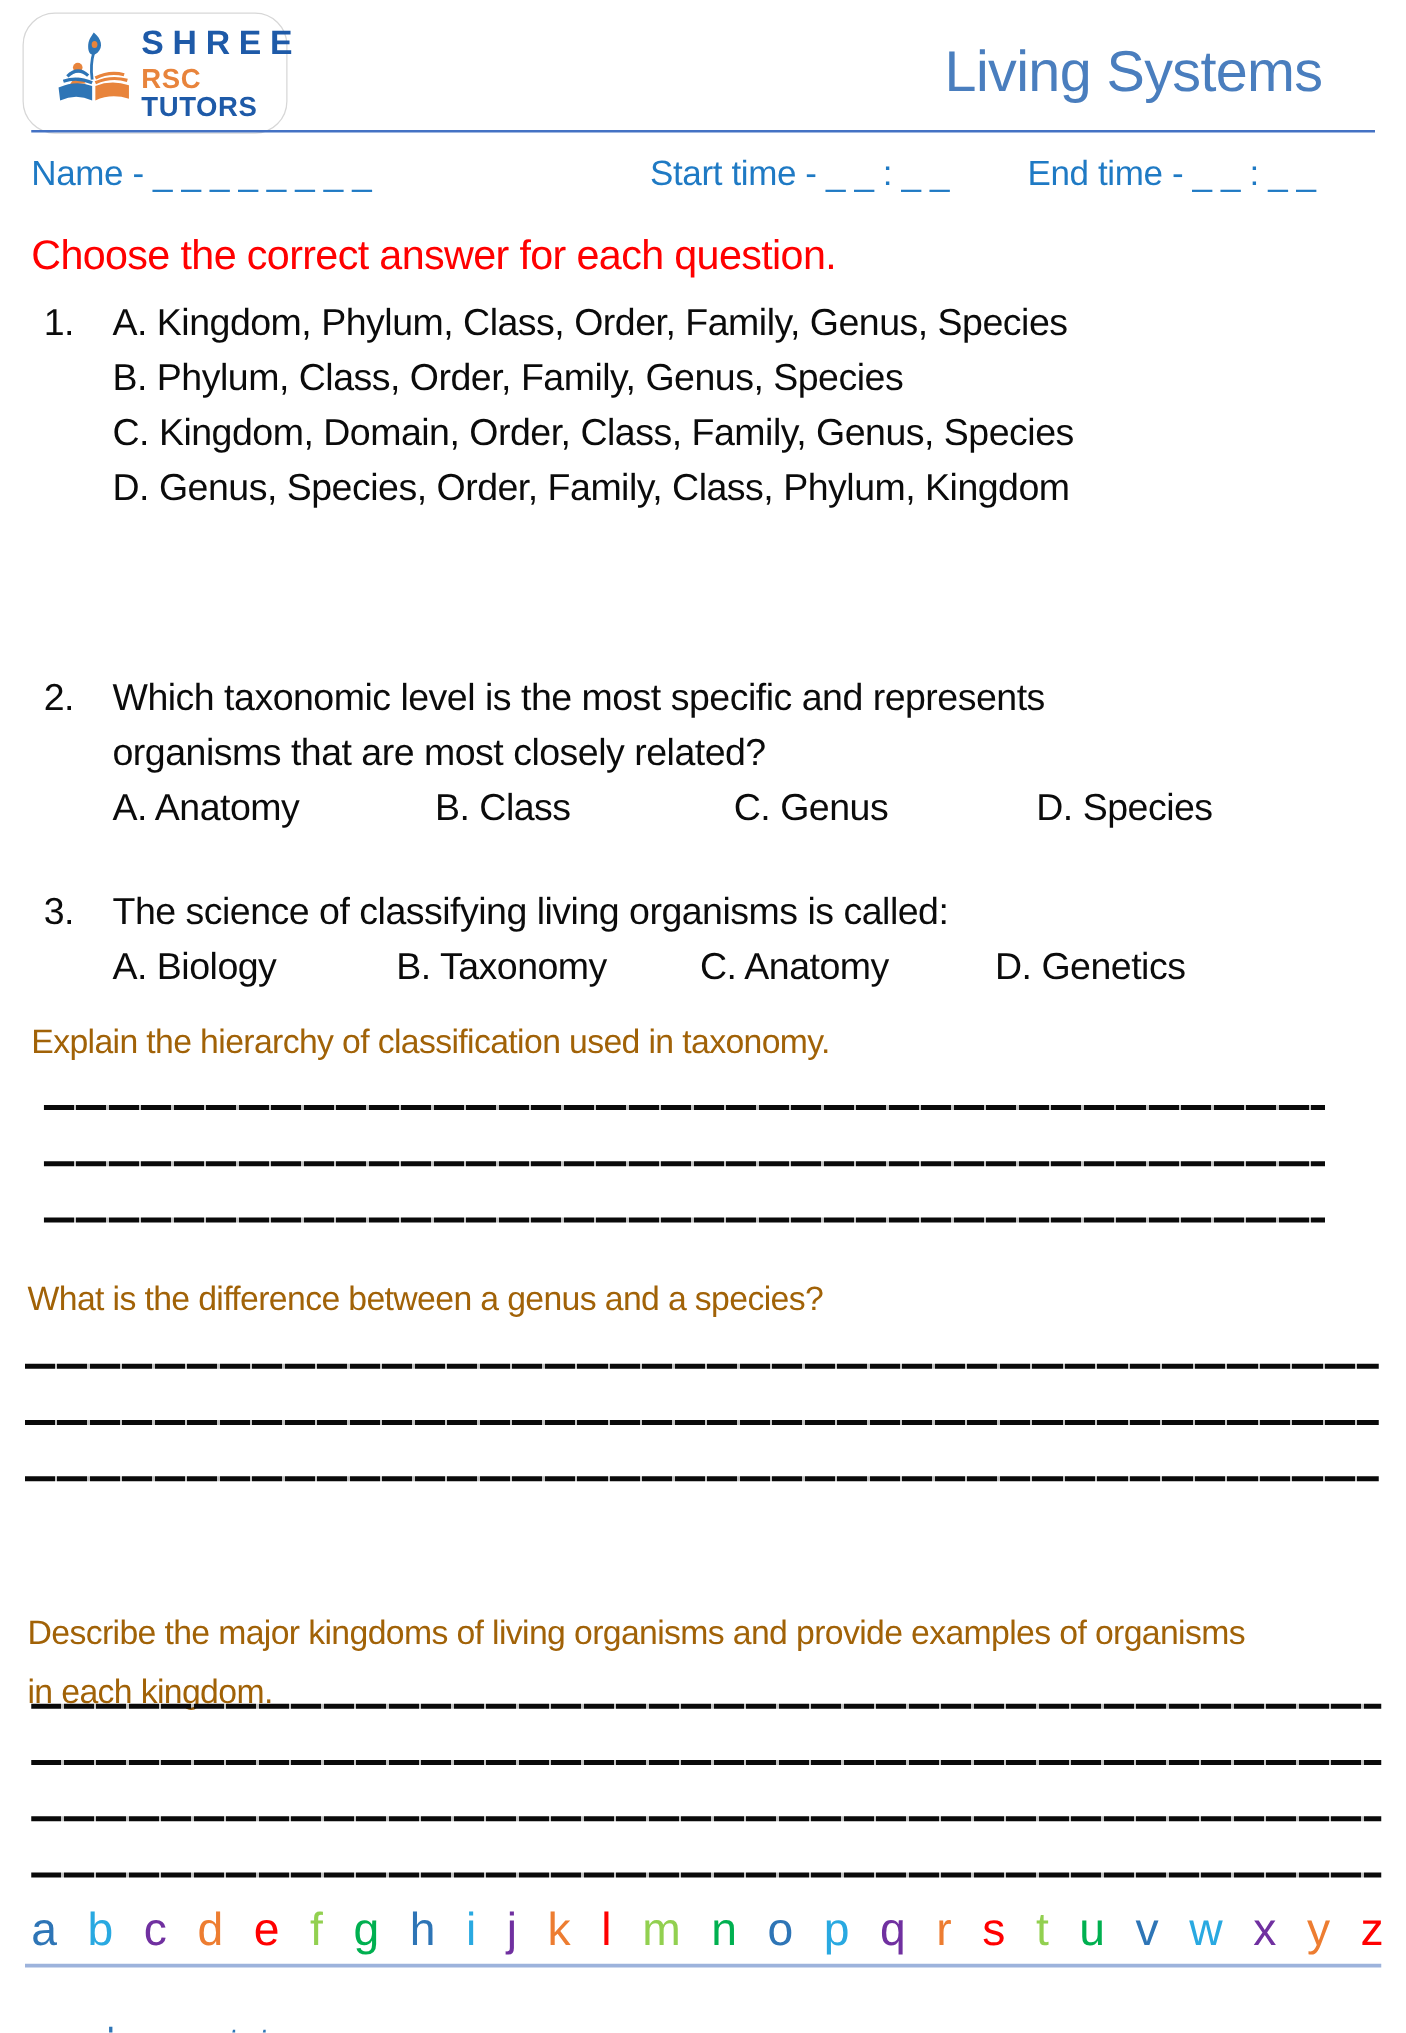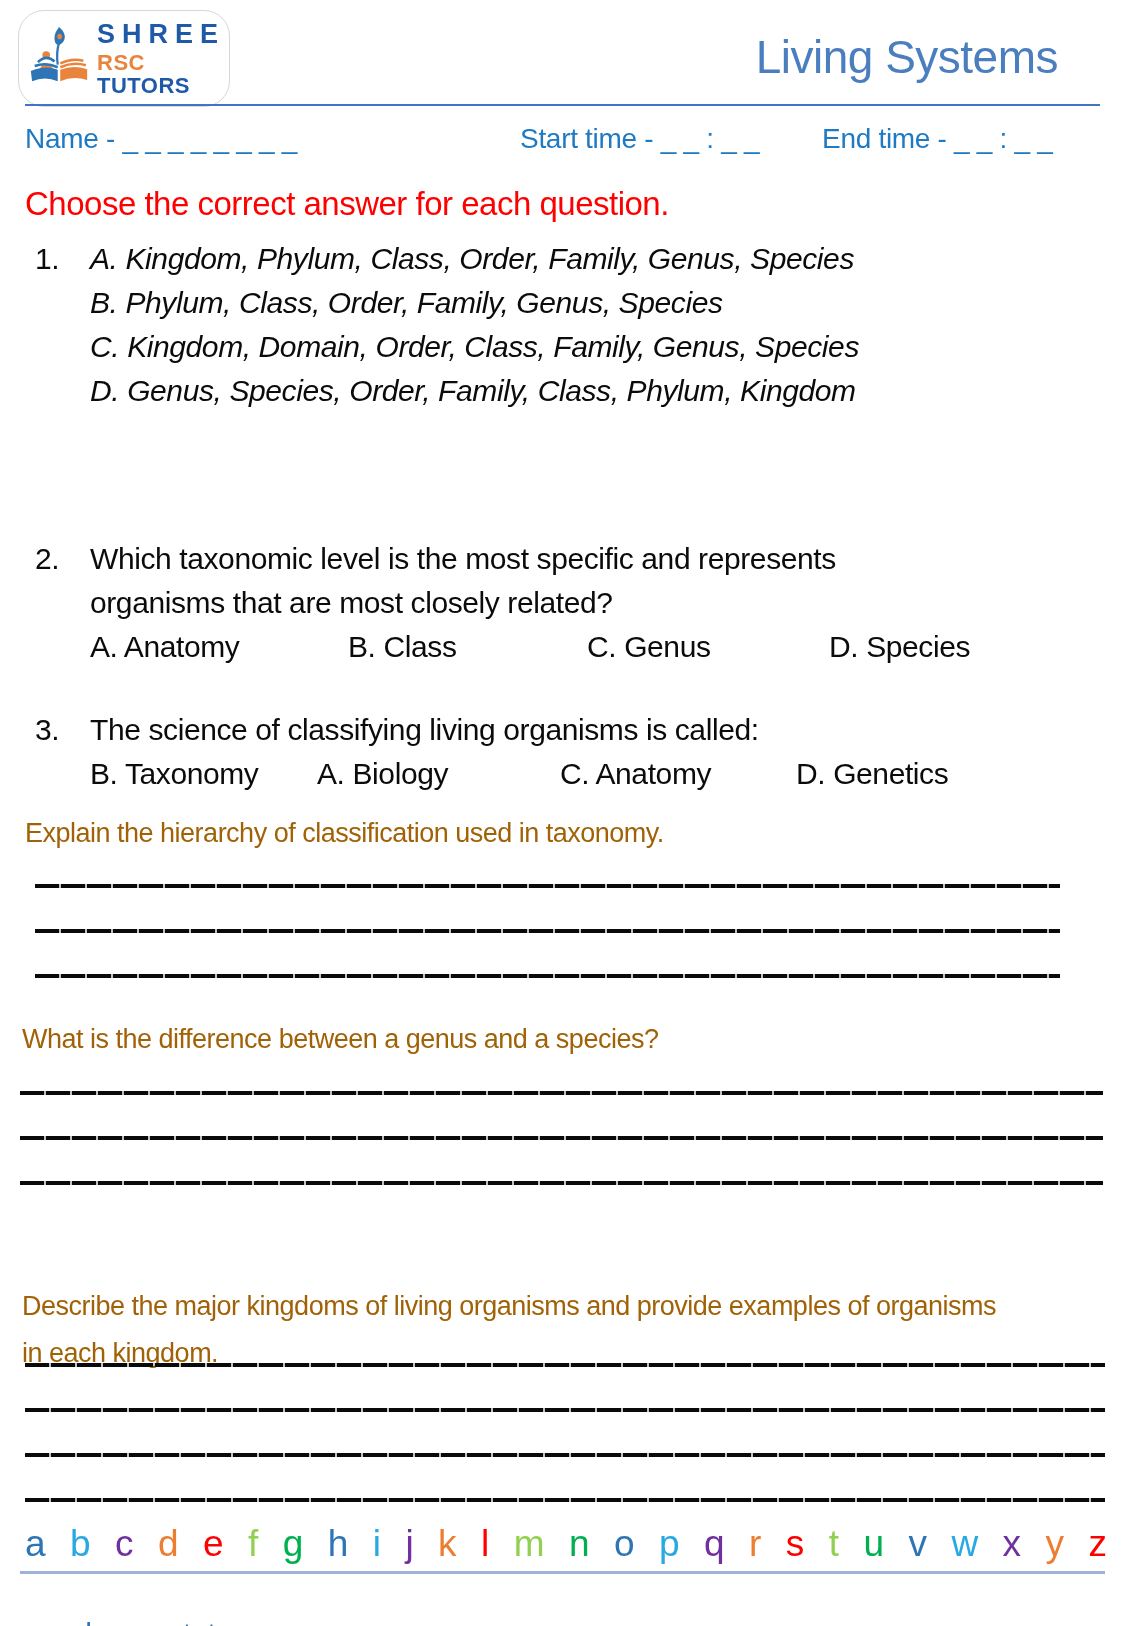--- a/index.html
+++ b/index.html
@@ -7,41 +7,41 @@
   body {
     position:relative; width:1125px; height:1626px; background:#ffffff;
     font-family:"Liberation Sans", sans-serif; color:#0b0b0b; overflow:hidden;
   }
   .abs { position:absolute; }
 
   
   .logo-frame{
     left:18px; top:10px; width:212px; height:97px;
     border:1.5px solid #d7d7d7; border-radius:26px;
-    display:flex; align-items:center; padding:6px 8px; gap:6px; background:#fff;
+    display:flex; align-items:center; padding:6px 24px; gap:6px; background:#fff;
   }
   .logo-text{ display:flex; flex-direction:column; line-height:1.05; }
   .logo-line1{ color:#1e5aa8; font-weight:bold; font-size:27px; letter-spacing:7px; }
   .logo-line2{ font-weight:bold; font-size:22px; letter-spacing:0.5px; margin-top:3px; }
   .logo-rsc{ color:#e8843c; }
   .logo-tutors{ color:#1e5aa8; }
   .page-title{ top:30px; right:67px; font-size:46px; color:#4a7ebe; letter-spacing:-0.5px; }
   .header-rule{ top:104px; left:25px; width:1075px; height:2px; background:#4472c4; }
 
   
   .field{ top:123px; color:#1f7ac4; font-size:28px; letter-spacing:-0.3px; white-space:nowrap; }
   .f-name{ left:25px; } .f-start{ left:520px; } .f-end{ left:822px; }
 
   
   .mcq-heading{ top:185px; left:25px; color:#ff0000; font-size:33px; letter-spacing:-0.5px; }
   .question{ display:flex; font-size:30px; line-height:44px; letter-spacing:-0.4px; }
   .q1{ top:237px; left:35px; } .q2{ top:537px; left:35px; } .q3{ top:708px; left:35px; }
   .q-num{ width:55px; flex:none; }
   .q-body{ max-width:870px; }
-  .opts-stacked div{ white-space:nowrap;font-style:italic; }
+  .opts-stacked div{ white-space:nowrap; }
   .opts-row{ display:grid; white-space:nowrap; }
   .opts-row.r2{ grid-template-columns:258px 239px 242px auto; }
   .opts-row.r3{ grid-template-columns:227px 243px 236px auto; }
 
   
   .oq-prompt{ color:#a16207; font-size:27px; line-height:47px; letter-spacing:-0.5px; }
   .oq1{ top:810px; left:25px; }
   .oq2{ top:1016px; left:22px; }
   .oq3{ top:1283px; left:22px; max-width:980px; }
   .lines{ }
@@ -121,22 +121,22 @@
       <span>D. Species</span>
     </div>
   </div>
 </div>
 
 <div class="abs question q3">
   <div class="q-num">3.</div>
   <div class="q-body">
     <div>The science of classifying living organisms is called:</div>
     <div class="opts-row r3">
+      <span>A. Biology</span>
       <span>B. Taxonomy</span>
-      <span>A. Biology</span>
       <span>C. Anatomy</span>
       <span>D. Genetics</span>
     </div>
   </div>
 </div>
 
 <div class="abs oq-prompt oq1">Explain the hierarchy of classification used in taxonomy.</div>
 <div class="abs lines lg1">
     <div class="ans-line"></div>
     <div class="ans-line"></div>

